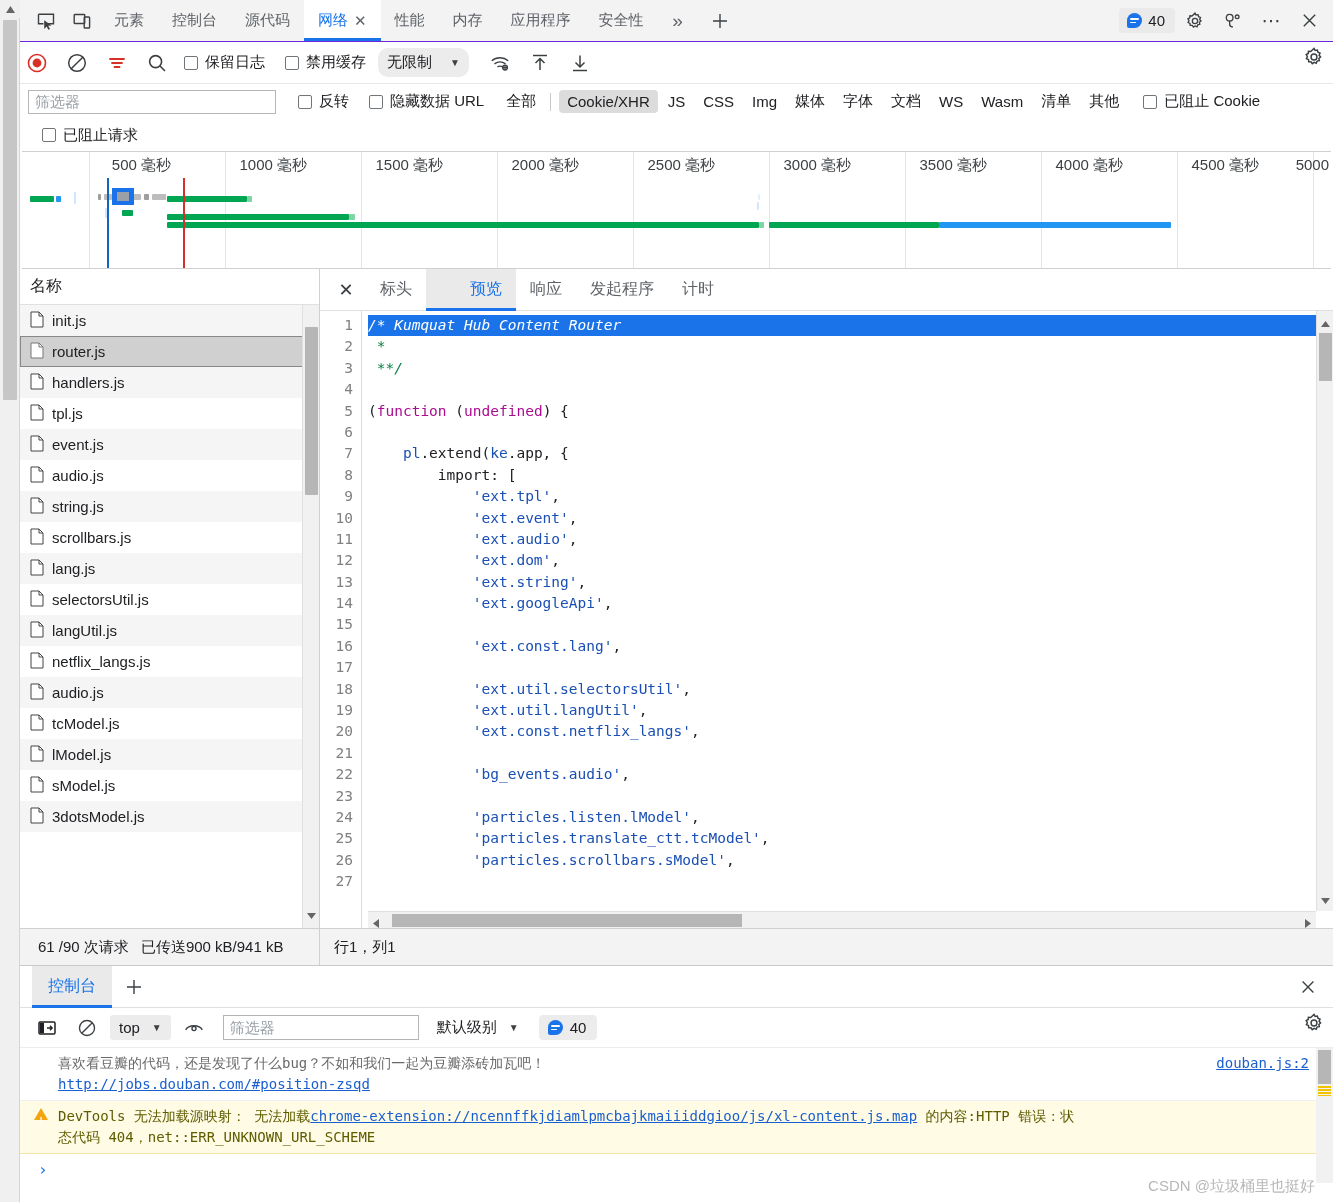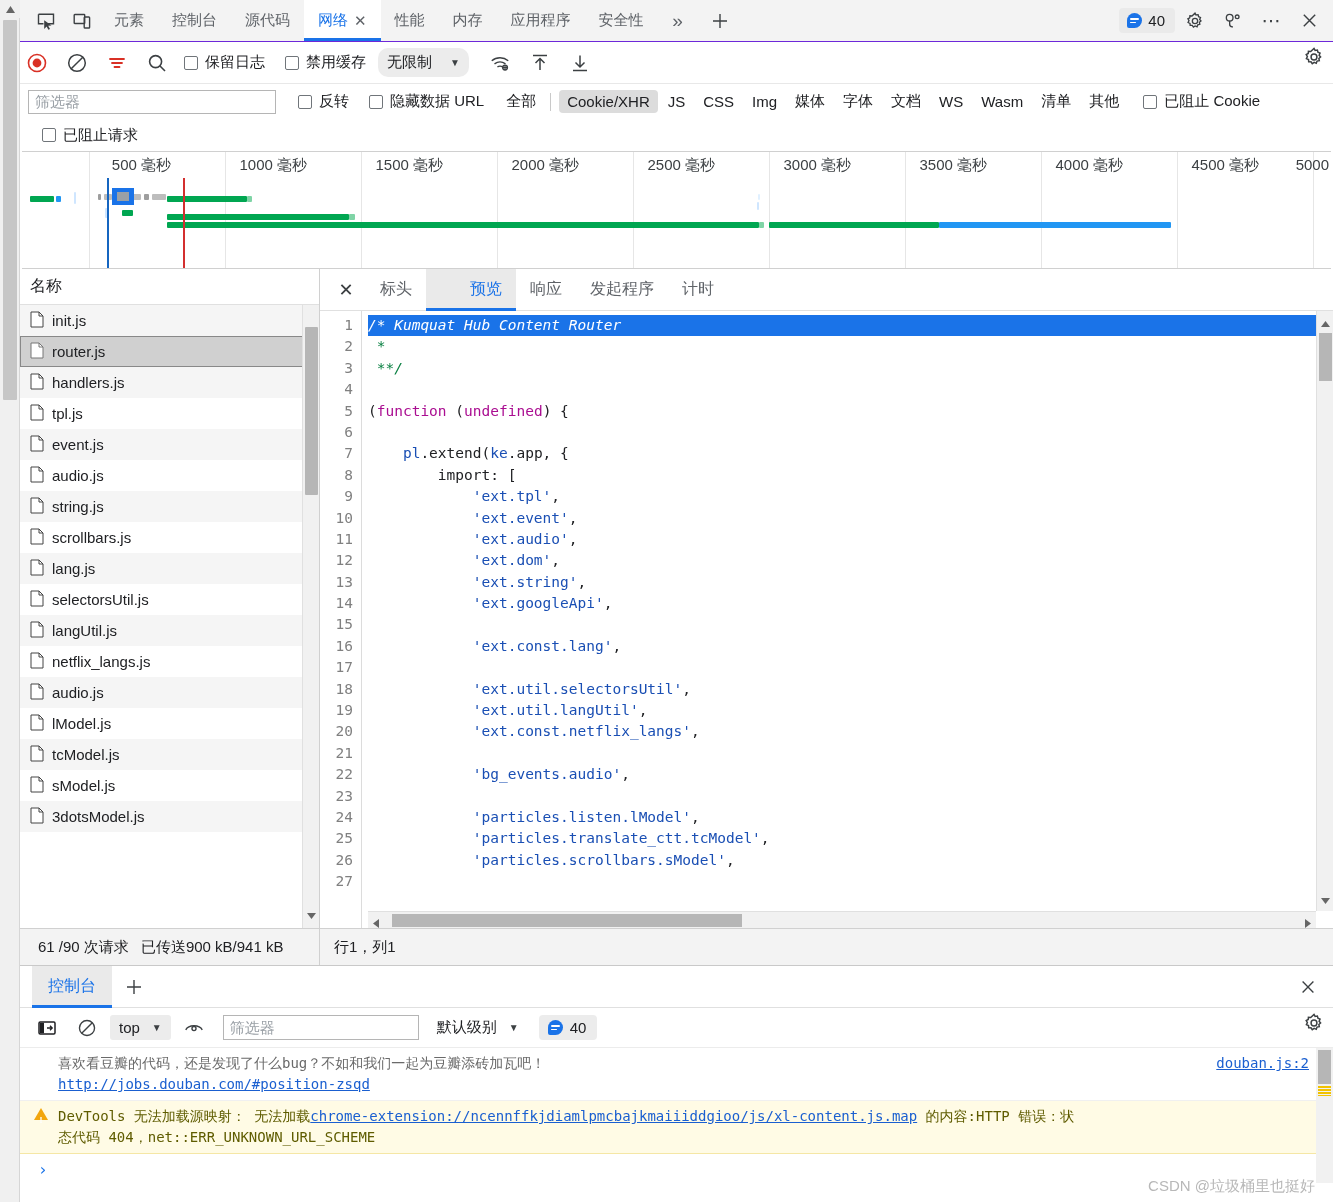--- a/index.html
+++ b/index.html
@@ -771,31 +771,31 @@
             <span>audio.js</span>
           </div>
 
           <div class="req-row">
             <span class="doc-icon">
               <svg width="14" height="17" viewBox="0 0 14 17">
                   <path d="M1 1h8l4 4v11H1z" fill="#fff" stroke="#444" stroke-width="1"></path>
                   <path d="M9 1v4h4" fill="none" stroke="#444" stroke-width="1"></path>
                 </svg>
             </span>
+            <span>tcModel.js</span>
+          </div>
+
+          <div class="req-row">
+            <span class="doc-icon">
+              <svg width="14" height="17" viewBox="0 0 14 17">
+                  <path d="M1 1h8l4 4v11H1z" fill="#fff" stroke="#444" stroke-width="1"></path>
+                  <path d="M9 1v4h4" fill="none" stroke="#444" stroke-width="1"></path>
+                </svg>
+            </span>
             <span>lModel.js</span>
-          </div>
-
-          <div class="req-row">
-            <span class="doc-icon">
-              <svg width="14" height="17" viewBox="0 0 14 17">
-                  <path d="M1 1h8l4 4v11H1z" fill="#fff" stroke="#444" stroke-width="1"></path>
-                  <path d="M9 1v4h4" fill="none" stroke="#444" stroke-width="1"></path>
-                </svg>
-            </span>
-            <span>tcModel.js</span>
           </div>
 
           <div class="req-row">
             <span class="doc-icon">
               <svg width="14" height="17" viewBox="0 0 14 17">
                   <path d="M1 1h8l4 4v11H1z" fill="#fff" stroke="#444" stroke-width="1"></path>
                   <path d="M9 1v4h4" fill="none" stroke="#444" stroke-width="1"></path>
                 </svg>
             </span>
             <span>sModel.js</span>

